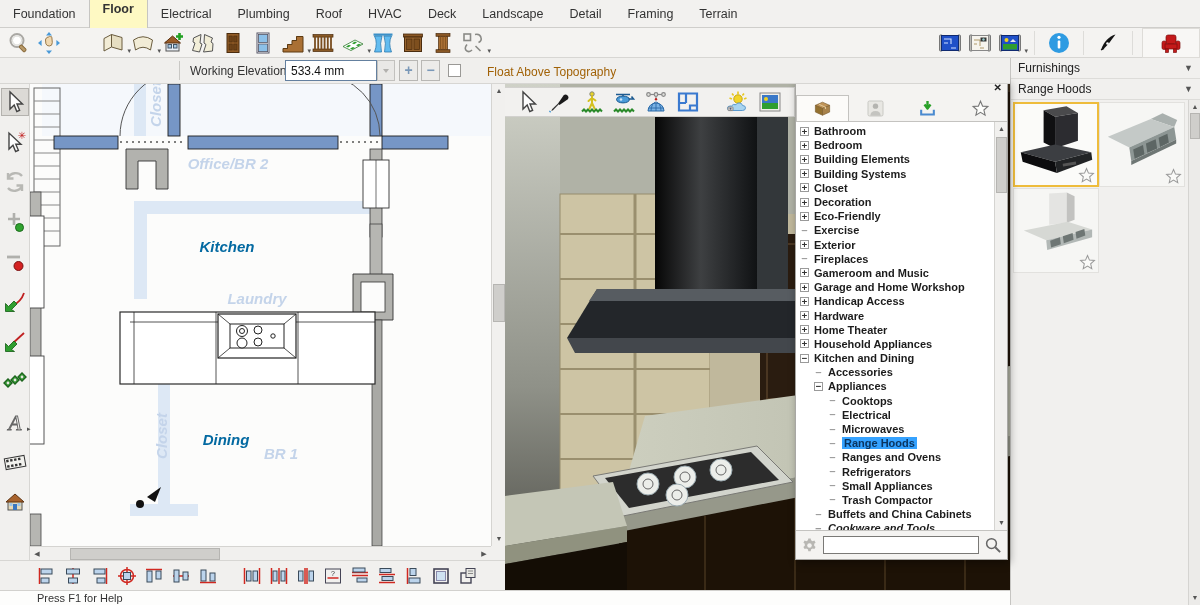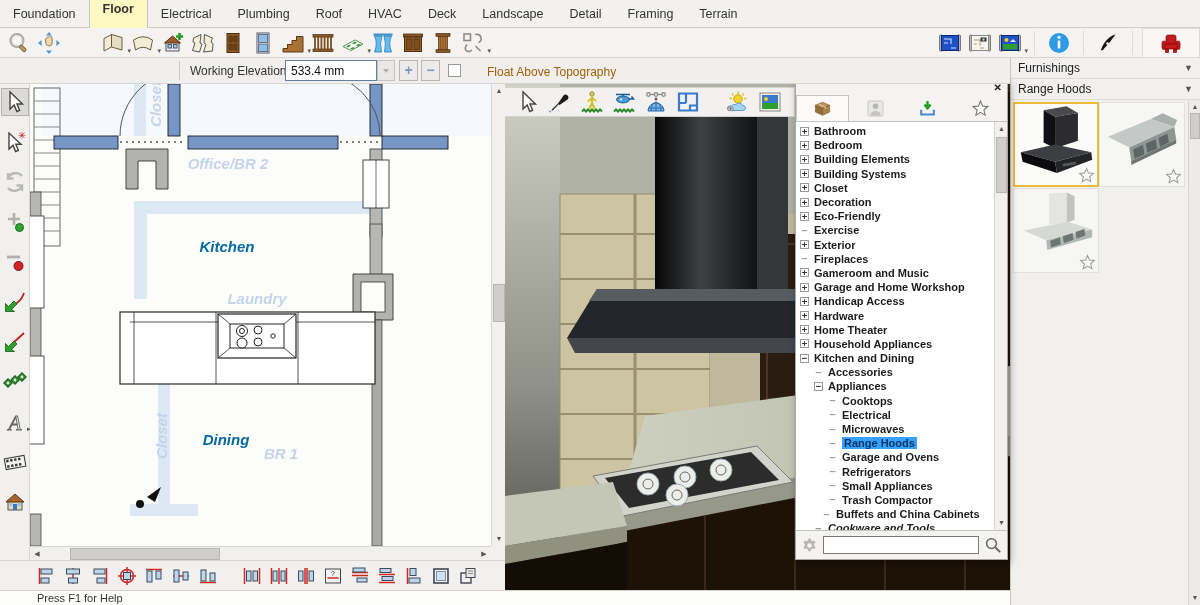--- a/index.html
+++ b/index.html
@@ -784,35 +784,35 @@
         <div class="trow" style="padding-left: 32px;">
           <span class="texp leaf"></span>
           <span class="tlab">Microwaves</span>
         </div>
         <div class="trow" style="padding-left: 32px;">
           <span class="texp leaf"></span>
           <span class="tlab sel">Range Hoods</span>
         </div>
         <div class="trow" style="padding-left: 32px;">
           <span class="texp leaf"></span>
-          <span class="tlab">Garage and Ovens</span>
+          <span class="tlab">Ranges and Ovens</span>
         </div>
         <div class="trow" style="padding-left: 32px;">
           <span class="texp leaf"></span>
           <span class="tlab">Refrigerators</span>
         </div>
         <div class="trow" style="padding-left: 32px;">
           <span class="texp leaf"></span>
           <span class="tlab">Small Appliances</span>
         </div>
         <div class="trow" style="padding-left: 32px;">
           <span class="texp leaf"></span>
           <span class="tlab">Trash Compactor</span>
         </div>
-        <div class="trow" style="padding-left: 18px; margin-left: 8px;">
+        <div class="trow" style="padding-left: 18px;">
           <span class="texp leaf"></span>
           <span class="tlab">Buffets and China Cabinets</span>
         </div>
         <div class="trow" style="padding-left: 18px; font-style: italic;">
           <span class="texp leaf"></span>
           <span class="tlab">Cookware and Tools</span>
         </div>
       </div>
     <div id="tree-scroll" class="sb">
       <div class="arrow" style="top:0;">▲</div>

